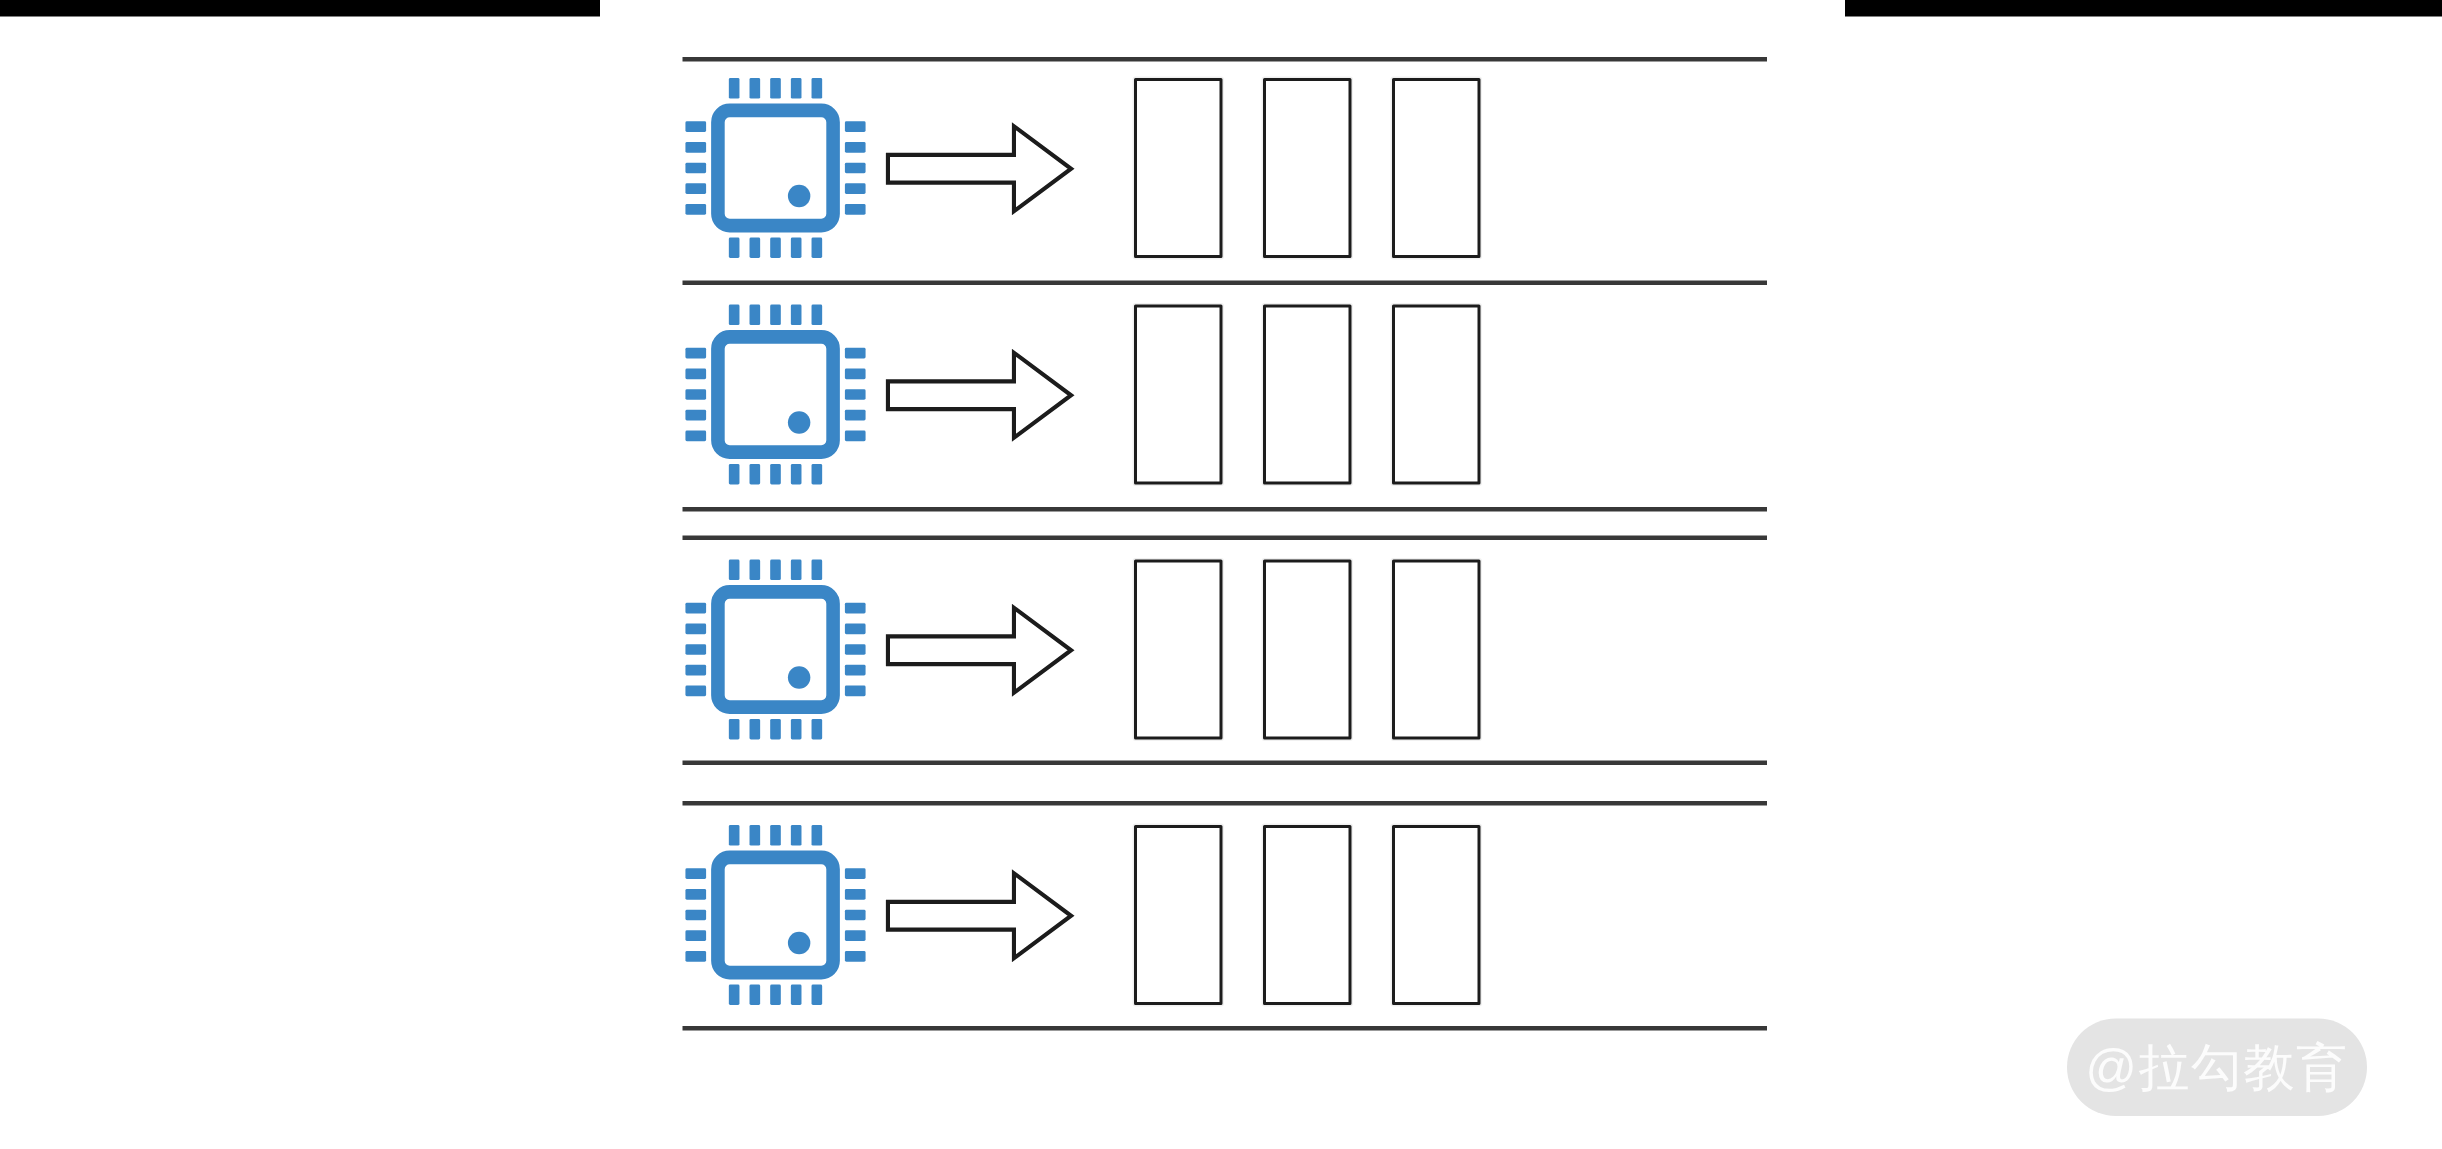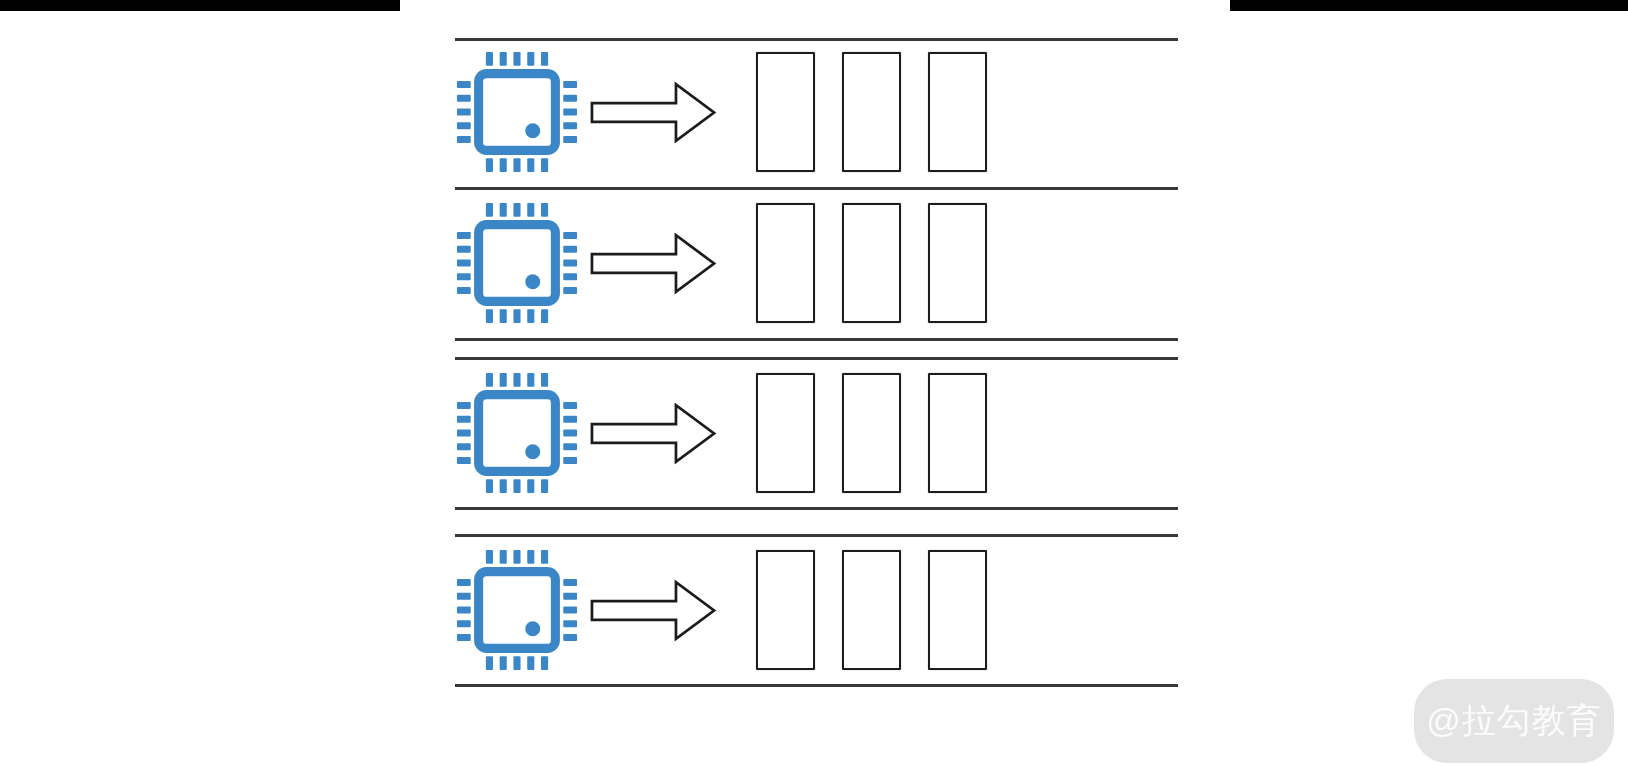--- a/index.html
+++ b/index.html
@@ -77,24 +77,24 @@
     height: 120px;
     background: #ffffff;
     border: 2.5px solid var(--outline);
     border-radius: 1px;
     box-shadow: 0 0 0 1px rgba(0,0,0,0.06);
   }
 
   
   .watermark {
     position: absolute;
-    left: 1414px;
+    left: 1378px;
     top: 679px;
     width: 200px;
-    height: 84px;
+    height: 65px;
     border-radius: 33px;
     background: var(--watermark-bg);
     display: flex;
     align-items: center;
     justify-content: center;
   }
   .watermark span {
     color: var(--watermark-text);
     font-size: 34px;
     letter-spacing: 1px;

